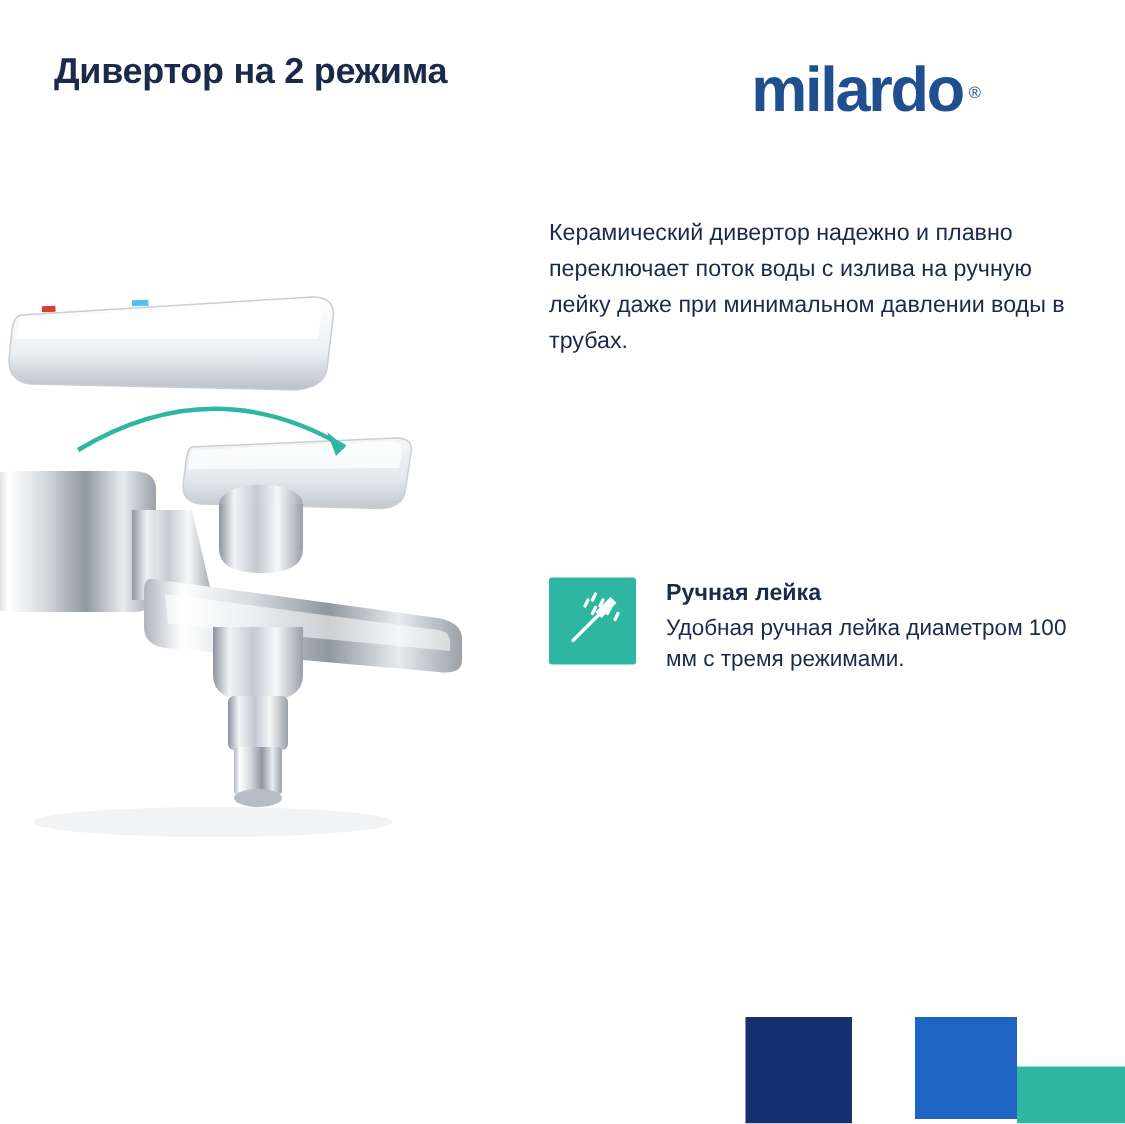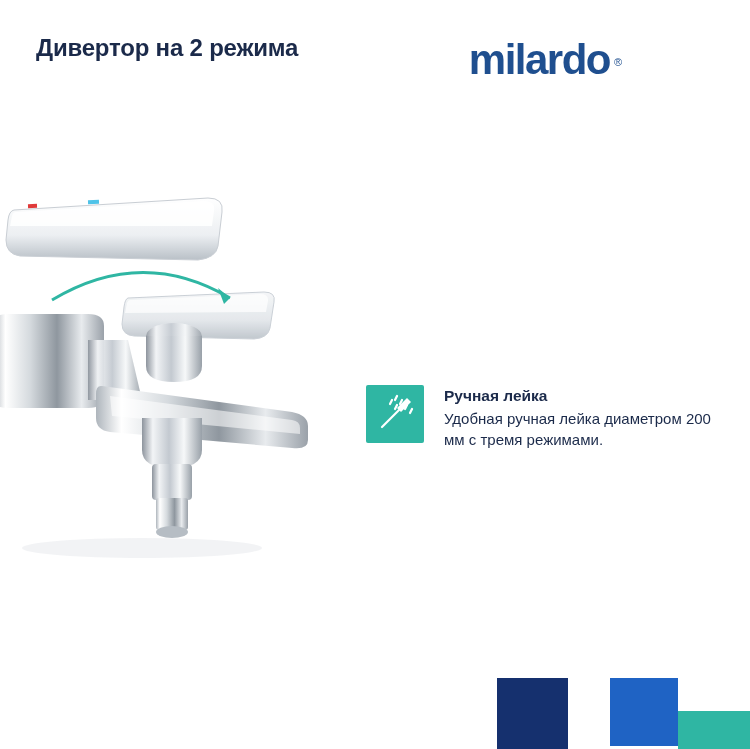--- a/index.html
+++ b/index.html
@@ -29,21 +29,21 @@
     font-size: 24px;
     line-height: 32px;
     font-weight: bold;
     color: #1b2a4a;
     letter-spacing: -0.2px;
   }
 
   
   .logo {
     position: absolute;
-    right: 52px;
+    right: 20px;
     top: 38px;
     text-align: right;
   }
   .logo-word {
     display: inline-block;
     font-size: 42px;
     line-height: 44px;
     font-weight: bold;
     color: #1f4f8f;
     letter-spacing: -1.5px;
@@ -150,39 +150,40 @@
 
   <div class="headline">Дивертор на 2 режима</div>
 
   <div class="logo">
     <span class="logo-word">
       <span>milardo</span>
       <span class="logo-reg">®</span>
     </span>
   </div>
 
+  <div class="lead-text">Керамический дивертор надежно и плавно переключает поток воды с излива на ручную лейку даже при минимальном давлении воды в трубах.</div>
 
   <div class="feature">
     <div class="feature-icon">
       <svg width="58" height="58" viewBox="0 0 58 58" aria-hidden="true">
         <g stroke="#ffffff" stroke-width="2.2" fill="none" stroke-linecap="round">
           <line x1="16" y1="42" x2="33" y2="25"></line>
           <path d="M31 23 L41 13 L45 17 L35 27 Z" fill="#ffffff" stroke="none"></path>
           <line x1="29" y1="15" x2="31" y2="11"></line>
           <line x1="34" y1="19" x2="36" y2="15"></line>
           <line x1="24" y1="19" x2="26" y2="15"></line>
           <line x1="39" y1="24" x2="41" y2="20"></line>
           <line x1="44" y1="28" x2="46" y2="24"></line>
           <line x1="29" y1="24" x2="31" y2="20"></line>
         </g>
       </svg>
     </div>
     <div class="feature-body">
       <div class="feature-title">Ручная лейка</div>
-      <div class="feature-desc">Удобная ручная лейка диаметром 200 мм с тремя режимами.</div>
+      <div class="feature-desc">Удобная ручная лейка диаметром 100 мм с тремя режимами.</div>
     </div>
   </div>
 
   <div class="product">
     <svg width="360" height="420" viewBox="0 0 360 420" aria-hidden="true">
       <defs>
         <linearGradient id="chromeV" x1="0" y1="0" x2="0" y2="1">
           <stop offset="0%" stop-color="#ffffff"></stop>
           <stop offset="35%" stop-color="#e3e6ea"></stop>
           <stop offset="55%" stop-color="#9aa2ab"></stop>

